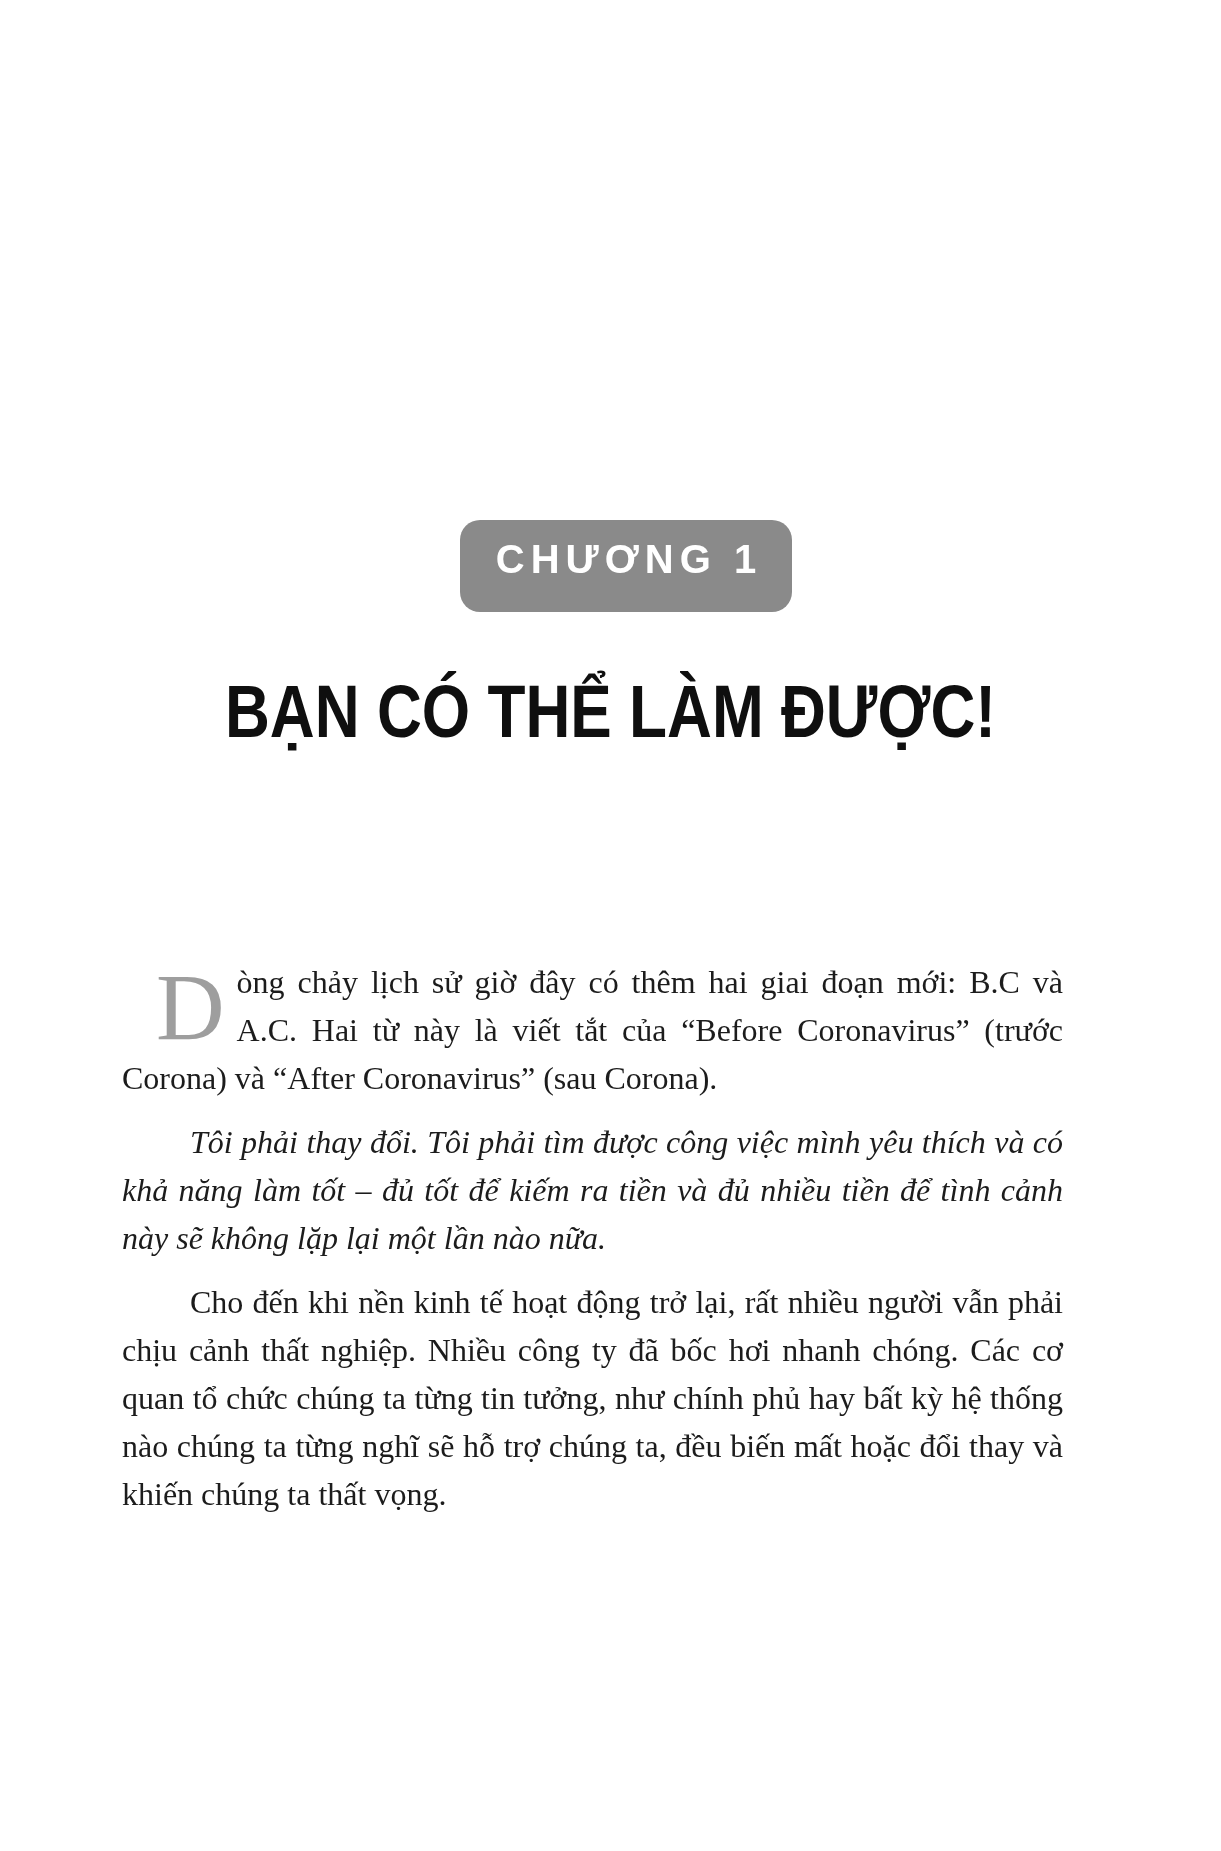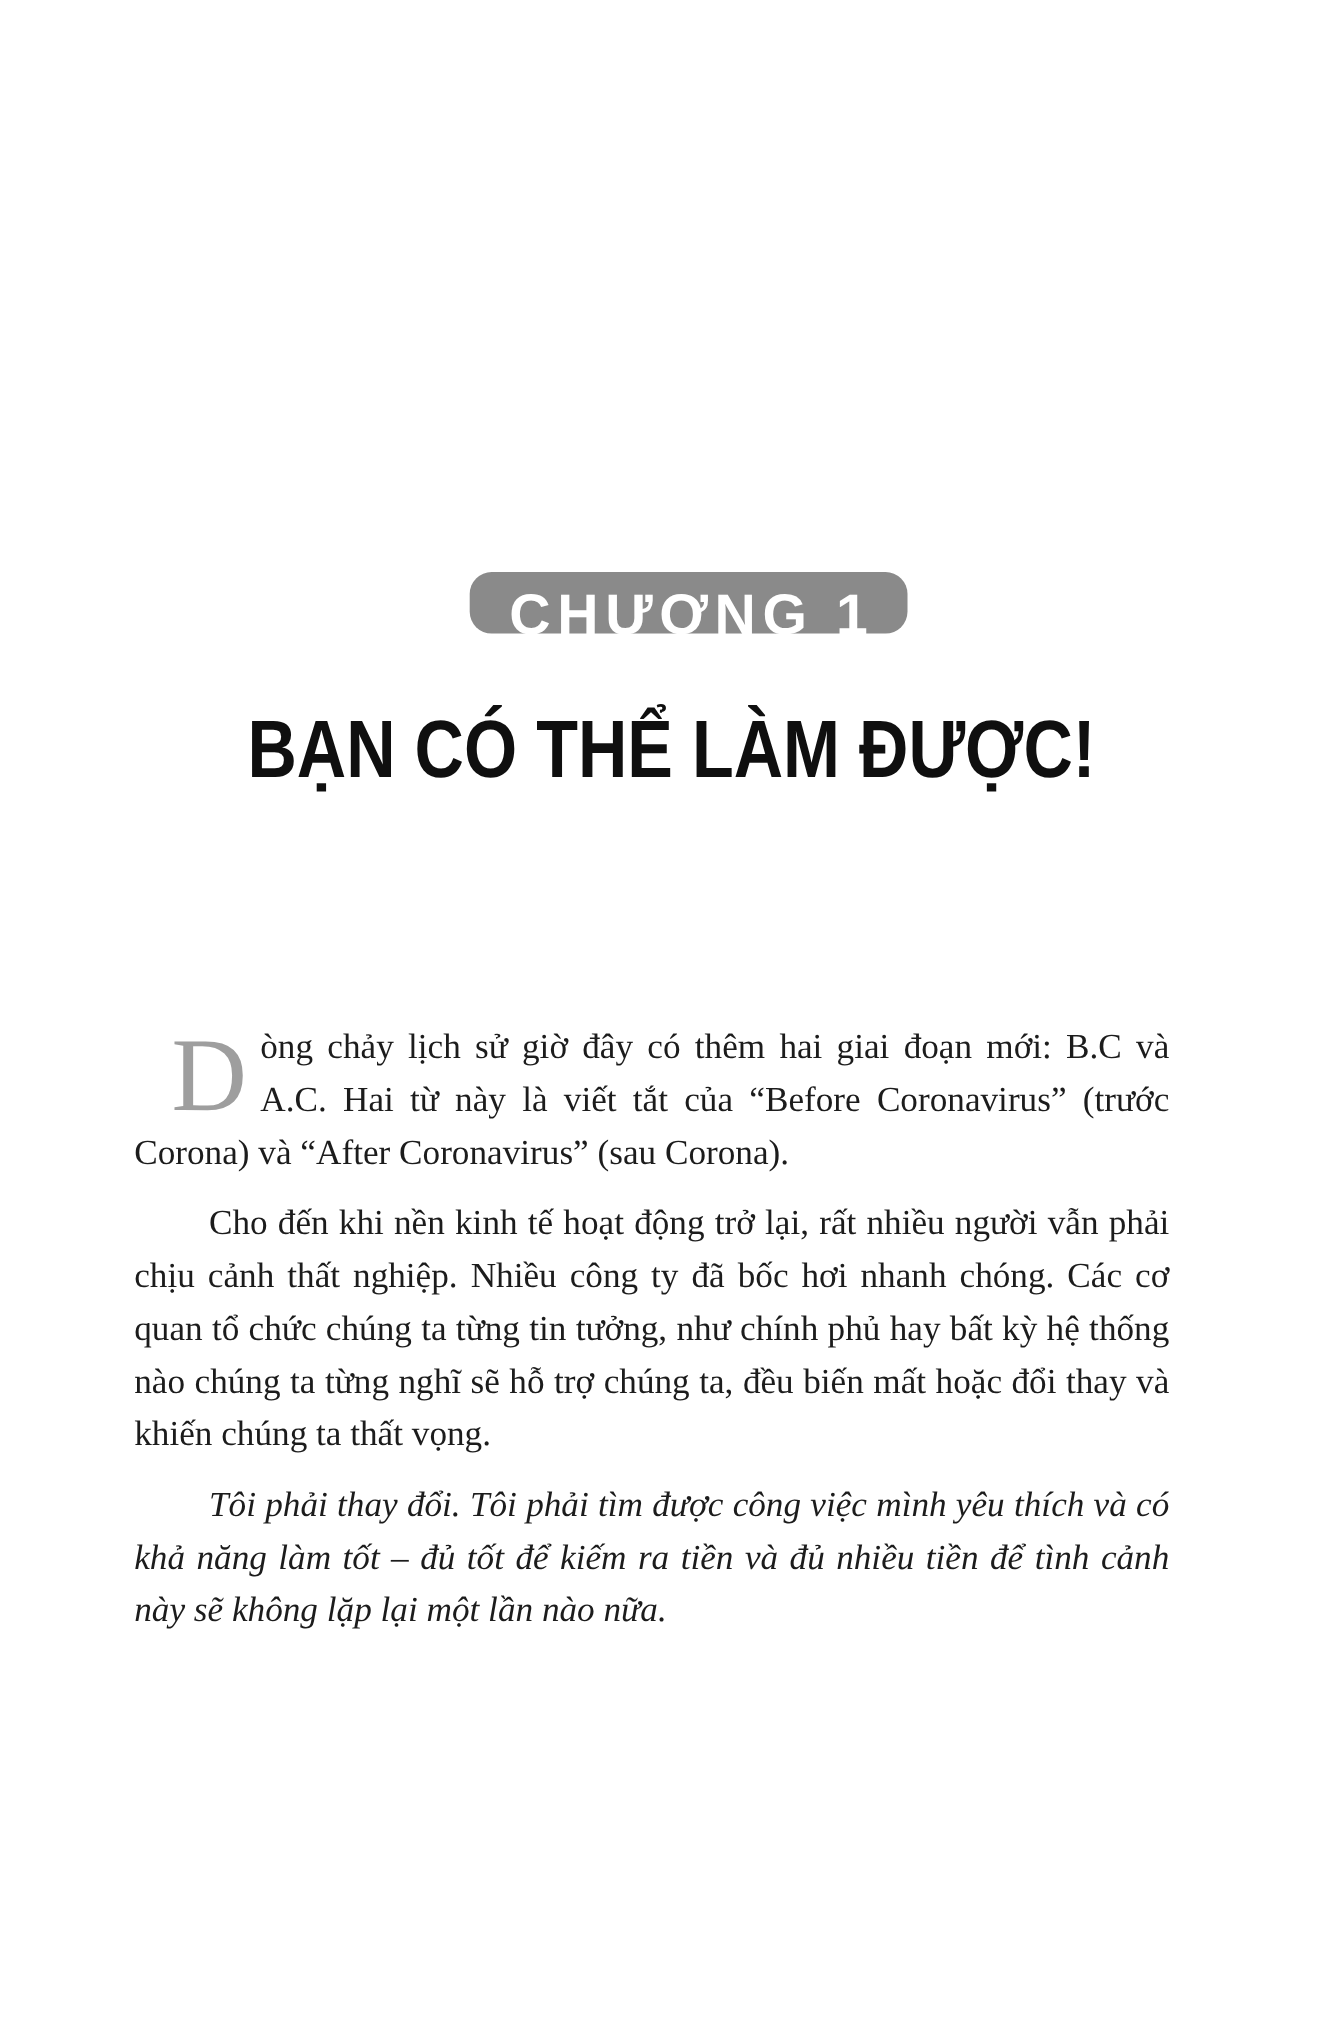--- a/index.html
+++ b/index.html
@@ -18,23 +18,23 @@
   .badge-row {
     padding-top: 520px;
     text-align: center;
   }
   .chapter-badge {
     display: inline-block;
     background: #8a8a8a;
     color: #ffffff;
     font-family: "Liberation Sans", sans-serif;
     font-weight: bold;
-    font-size: 52px;
+    font-size: 40px;
     line-height: 78px;
-    height: 56px;
+    height: 92px;
     padding: 0 30px 0 36px; 
     letter-spacing: 6px;
     border-radius: 20px;
     box-sizing: border-box;
     margin-left: 31px;
   }
   h1.chapter-title {
     margin: 63px 0 0 0;
     text-align: center;
     font-family: "Liberation Sans", sans-serif;
@@ -88,18 +88,18 @@
 
   <h1 class="chapter-title">BẠN CÓ THỂ LÀM ĐƯỢC!</h1>
 
   <div class="body-text">
 
     <p class="first-para">
       <span class="drop-cap">D</span><span>òng chảy lịch sử giờ đây có thêm hai giai đoạn mới: B.C và A.C. Hai từ này là viết tắt của “Before Coronavirus” (trước Corona) và “After Coronavirus” (sau Corona).</span>
     </p>
 
 
+    <p class="para-indent para-italic">Tôi phải thay đổi. Tôi phải tìm được công việc mình yêu thích và có khả năng làm tốt – đủ tốt để kiếm ra tiền và đủ nhiều tiền để tình cảnh này sẽ không lặp lại một lần nào nữa.</p>
+
     <p class="para-indent">Cho đến khi nền kinh tế hoạt động trở lại, rất nhiều người vẫn phải chịu cảnh thất nghiệp. Nhiều công ty đã bốc hơi nhanh chóng. Các cơ quan tổ chức chúng ta từng tin tưởng, như chính phủ hay bất kỳ hệ thống nào chúng ta từng nghĩ sẽ hỗ trợ chúng ta, đều biến mất hoặc đổi thay và khiến chúng ta thất vọng.</p>
-
-    <p class="para-indent para-italic">Tôi phải thay đổi. Tôi phải tìm được công việc mình yêu thích và có khả năng làm tốt – đủ tốt để kiếm ra tiền và đủ nhiều tiền để tình cảnh này sẽ không lặp lại một lần nào nữa.</p>
 
   </div>
 </div>
 
 </body></html>

